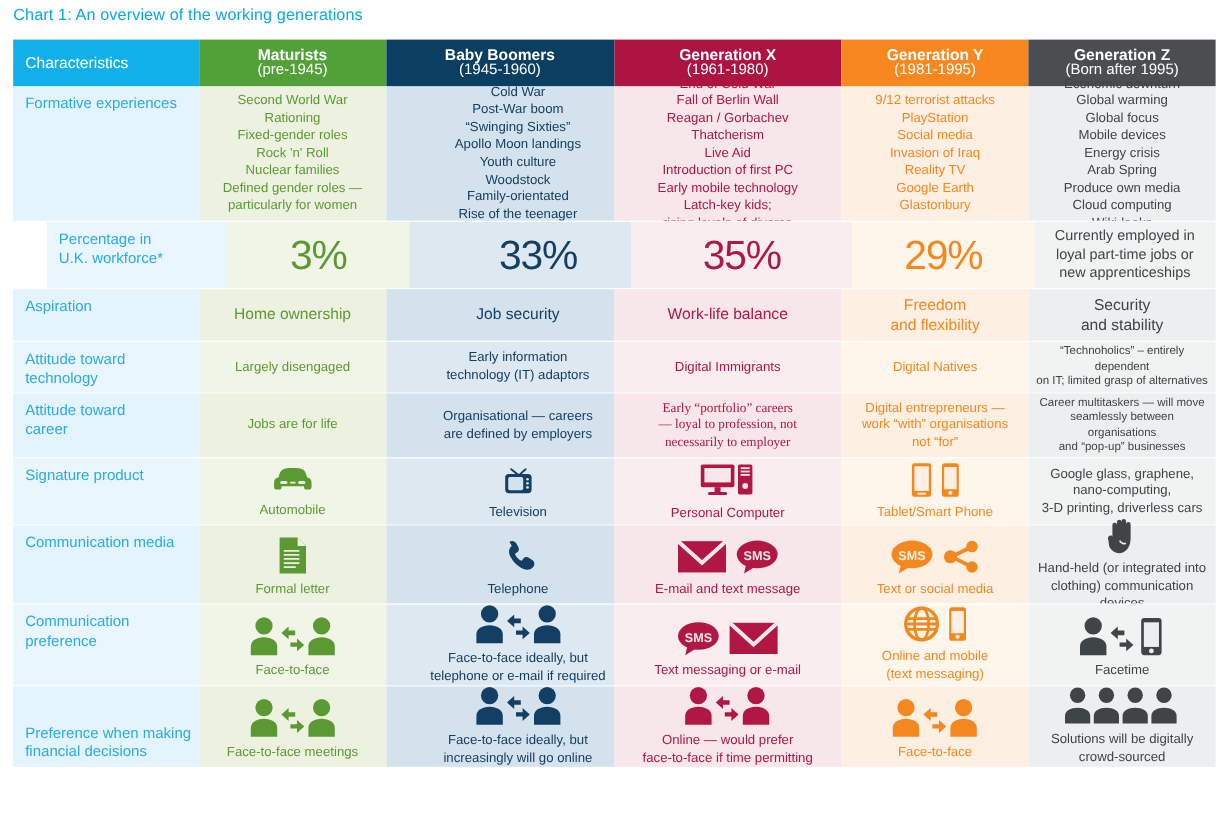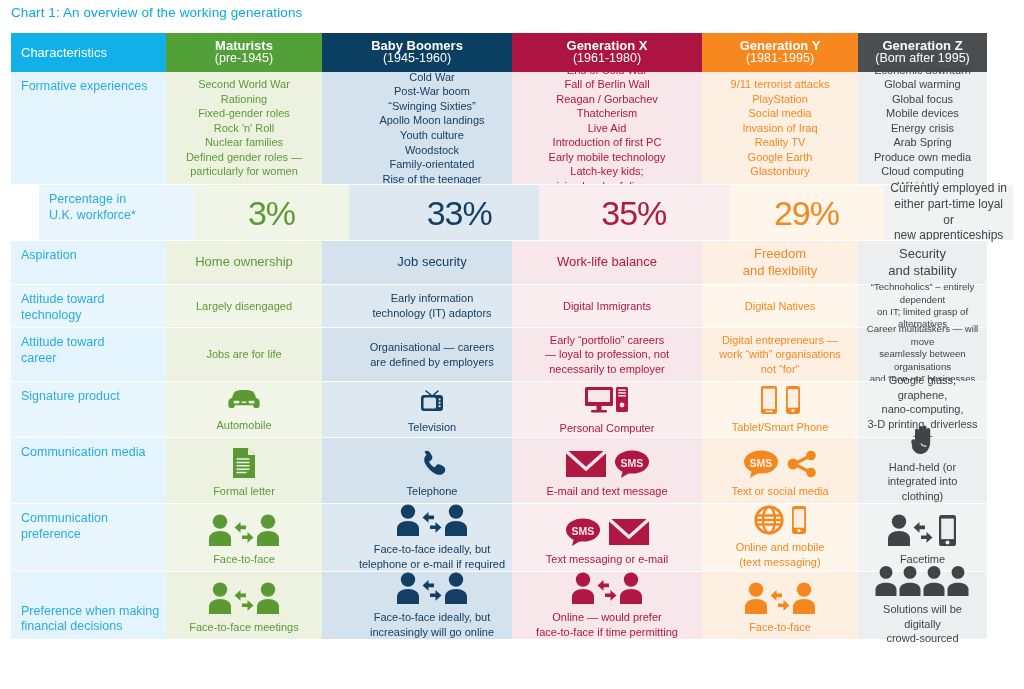--- a/index.html
+++ b/index.html
@@ -26,21 +26,21 @@
     align-items: center; justify-content: center;
     text-align: center; position: relative;
     padding: 4px 6px;
   }
   
   .c0 { width: 155px; align-items: flex-start; text-align: left; padding-left: 10px; }
   .c1 { width: 156px; }
   .c2 { width: 190px; }
   .c3 { width: 190px; }
   .c4 { width: 156px; }
-  .c5 { width: 129px; }
+  .c5 { width: 156px; }
 
   
   .hdr { height: 39px; }
   .hdr .cell { justify-content: center; padding-top: 0; padding-bottom: 0; }
   .hdr .c0 { background: #12b0e8; }
   .hdr .c1 { background: #52a038; }
   .hdr .c2 { background: #0b3f62; }
   .hdr .c3 { background: #ad1441; }
   .hdr .c4 { background: #f7881f; }
   .hdr .c5 { background: #4a4e51; }
@@ -155,21 +155,21 @@
 Fall of Berlin Wall
 Reagan / Gorbachev
 Thatcherism
 Live Aid
 Introduction of first PC
 Early mobile technology
 Latch-key kids;
 rising levels of divorce</span>
           </div>
           <div class="cell c4 b4">
-            <span class="body-text t4" style="white-space: pre-line;">9/11 terrorist attacks
+            <span class="body-text t4" style="white-space: pre-line;">9/12 terrorist attacks
 PlayStation
 Social media
 Invasion of Iraq
 Reality TV
 Google Earth
 Glastonbury</span>
           </div>
           <div class="cell c5 b5">
             <span class="body-text t5" style="white-space: pre-line;">Economic downturn
 Global warming
@@ -194,21 +194,21 @@
             <span class="pct t2" style="white-space: pre-line;">33%</span>
           </div>
           <div class="cell c3 b3">
             <span class="pct t3" style="white-space: pre-line;">35%</span>
           </div>
           <div class="cell c4 b4">
             <span class="pct t4" style="white-space: pre-line;">29%</span>
           </div>
           <div class="cell c5 b5">
             <span class="body-text md t5" style="white-space: pre-line;">Currently employed in
-either part-time loyal or
+loyal part-time jobs or
 new apprenticeships</span>
           </div>
         </div>
         <div class="row" style="height: 44px;">
           <div class="cell c0 b0" style="justify-content: flex-start; padding-top: 7px;">
             <span class="rowlabel t0" style="white-space: pre-line;">Aspiration</span>
           </div>
           <div class="cell c1 b1">
             <span class="body-text lg t1" style="white-space: pre-line;">Home ownership</span>
           </div>
@@ -256,21 +256,21 @@
 career</span>
           </div>
           <div class="cell c1 b1">
             <span class="body-text t1" style="white-space: pre-line;">Jobs are for life</span>
           </div>
           <div class="cell c2 b2">
             <span class="body-text t2" style="white-space: pre-line;">Organisational — careers
 are defined by employers</span>
           </div>
           <div class="cell c3 b3">
-            <span class="body-text t3" style="white-space: pre-line;">Early “portfolio” careers
+            <span class="body-text t3" style="white-space: pre-line; font-family: Liberation Serif, serif;">Early “portfolio” careers
 — loyal to profession, not
 necessarily to employer</span>
           </div>
           <div class="cell c4 b4">
             <span class="body-text t4" style="white-space: pre-line;">Digital entrepreneurs —
 work “with” organisations
 not “for”</span>
           </div>
           <div class="cell c5 b5">
             <span class="body-text sm t5" style="white-space: pre-line;">Career multitaskers — will move

